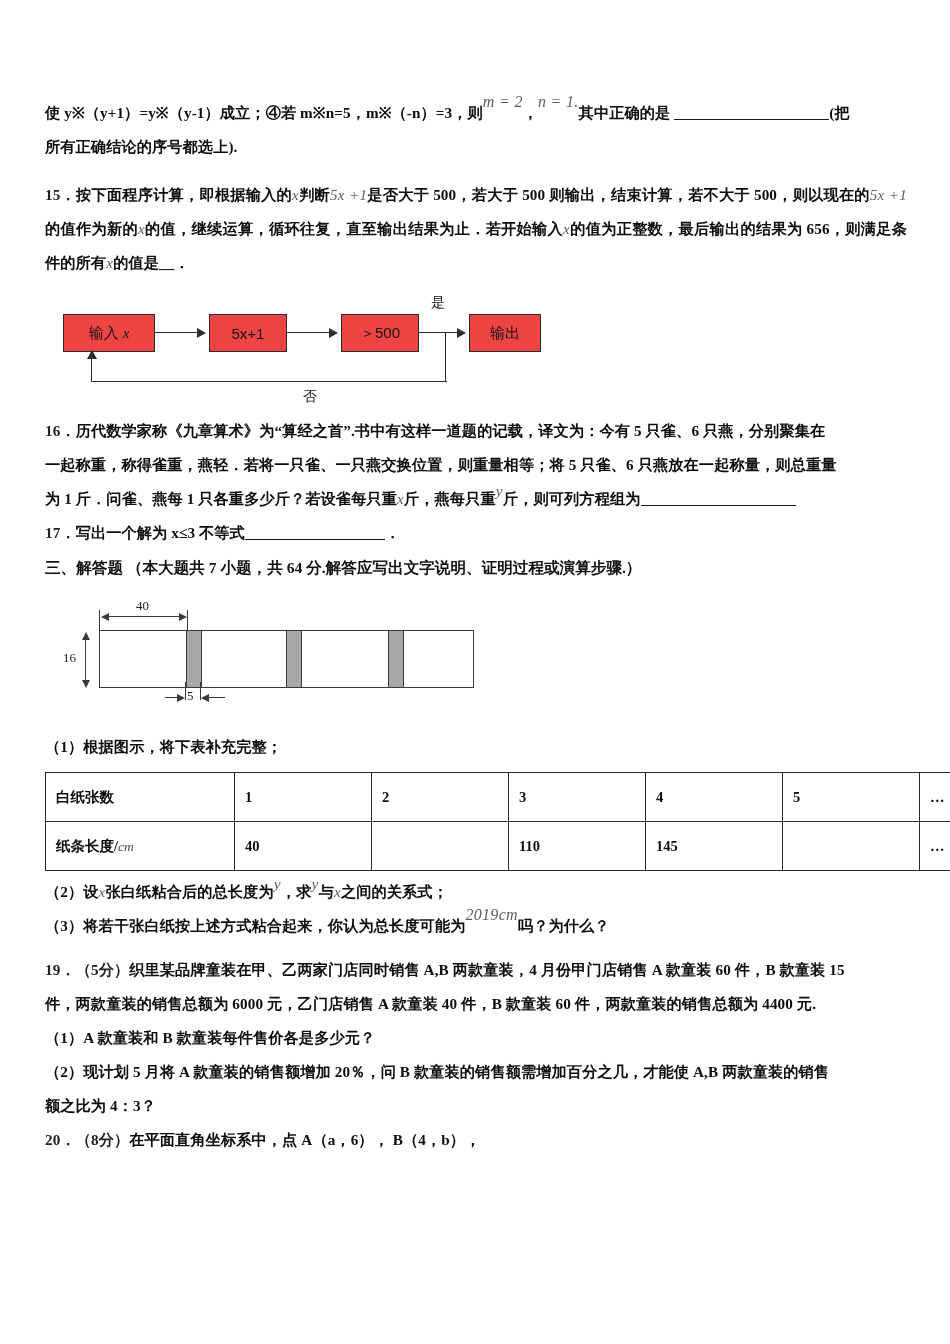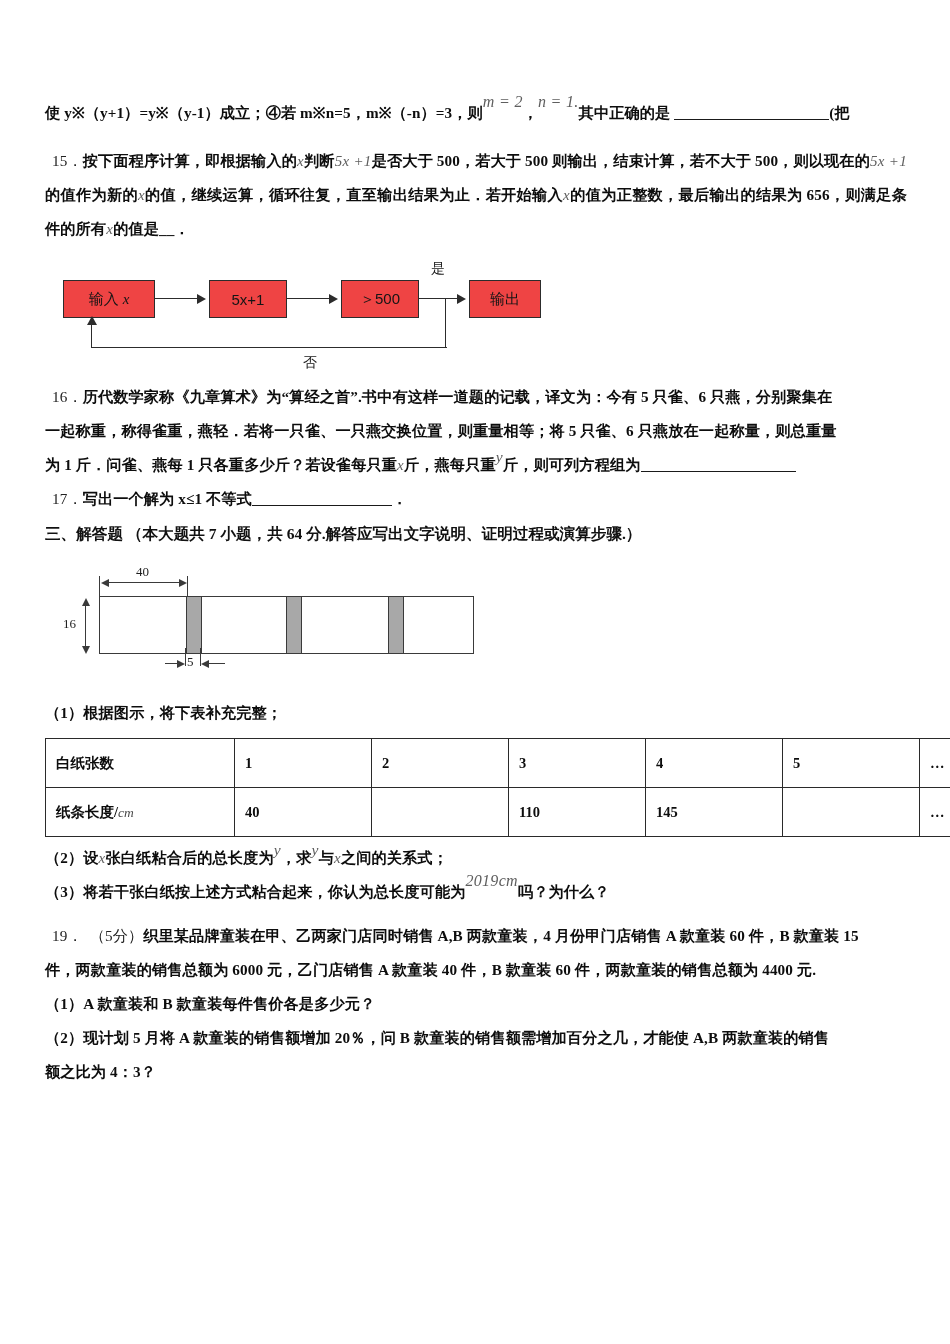--- a/index.html
+++ b/index.html
@@ -33,23 +33,22 @@
   .para {
     font-size: 15.2px;
     line-height: 34px;
     text-align: justify;
     letter-spacing: 0.1px;
     margin: 0;
     font-weight: 700;
     color: #0d0d0d;
   }
   .qnum {
-    font-weight: 400;
+    font-weight: 700;
     color: #222;
-    margin-left: 7px;
   }
   .heading {
     font-size: 15.6px;
     font-weight: 700;
     line-height: 36px;
     margin: 0;
   }
 
   
   .m {
@@ -169,20 +168,21 @@
 </style>
 </head>
 <body>
 
 <div class="page">
 <div class="content">
 
   <p class="para">
     <span>使 y※（y+1）=y※（y-1）成立；④若 m※n=5，m※（-n）=3，则</span><span class="m up2">m = 2</span><span>，</span><span class="m up2">n = 1.</span><span>其中正确的是</span> <span class="blank-l"></span><span>(把</span>
   </p>
+  <p class="para">所有正确结论的序号都选上).</p>
 
   <div class="gap-a"></div>
 
   <p class="para">
     <span class="qnum">15．</span><span>按下面程序计算，即根据输入的</span><span class="m">x</span><span>判断</span><span class="m">5x +1</span><span>是否大于 500，若大于 500 则输出，结束计算，若不大于 500，则以</span><span>现在的</span><span class="m">5x +1</span><span>的值作为新的</span><span class="m">x</span><span>的值，继续运算，循环往复，直至输出结果为止．若开始输入</span><span class="m">x</span><span>的值为正整数，最后输</span><span>出的结果为 656，则满足条件的所有</span><span class="m">x</span><span>的值是__．</span>
   </p>
 
   <div class="flow-wrap">
     <div class="fbox" style="left:0px; top:18px; width:92px; height:38px;">
       <span>输入</span>
@@ -220,21 +220,21 @@
 
   <p class="para">
     <span class="qnum">16．</span><span>历代数学家称《九章算术》为“算经之首”.书中有这样一道题的记载，译文为：今有 5 只雀、6 只燕，分别聚集在</span>
   </p>
   <p class="para">一起称重，称得雀重，燕轻．若将一只雀、一只燕交换位置，则重量相等；将 5 只雀、6 只燕放在一起称量，则总重量</p>
   <p class="para">
     <span>为 1 斤．问雀、燕每 1 只各重多少斤？若设雀每只重</span><span class="m">x</span><span>斤，燕每只重</span><span class="m up">y</span><span>斤，则可列方程组为</span><span class="blank-l"></span>
   </p>
 
   <p class="para">
-    <span class="qnum">17．</span><span>写出一个解为 x≤1 不等式</span><span class="blank-m"></span><span>．</span>
+    <span class="qnum">17．</span><span>写出一个解为 x≤3 不等式</span><span class="blank-m"></span><span>．</span>
   </p>
 
   <p class="heading">三、解答题 （本大题共 7 小题，共 64 分.解答应写出文字说明、证明过程或演算步骤.）</p>
 
 
   <div class="strip-wrap">
 
     <div class="dimline" style="left:46px; top:16px; width:78px; height:1.3px;"></div>
     <div class="ar left" style="left:40px; top:13px;"></div>
     <div class="ar right" style="left:118px; top:13px;"></div>
@@ -298,15 +298,18 @@
   <div class="gap-b"></div>
 
   <p class="para">
     <span class="qnum">19．</span><span class="qnum">（5分）</span><span>织里某品牌童装在甲、乙两家门店同时销售 A,B 两款童装，4 月份甲门店销售 A 款童装 60 件，B 款童装 15</span>
   </p>
   <p class="para">件，两款童装的销售总额为 6000 元，乙门店销售 A 款童装 40 件，B 款童装 60 件，两款童装的销售总额为 4400 元.</p>
   <p class="para">（1）A 款童装和 B 款童装每件售价各是多少元？</p>
   <p class="para">（2）现计划 5 月将 A 款童装的销售额增加 20％，问 B 款童装的销售额需增加百分之几，才能使 A,B 两款童装的销售</p>
   <p class="para">额之比为 4：3？</p>
 
+  <p class="para">
+    <span class="qnum">20．</span><span class="qnum">（8分）</span><span>在平面直角坐标系中，点 A（a，6）， B（4，b），</span>
+  </p>
 
 </div>
 </div>
 
 </body></html>

